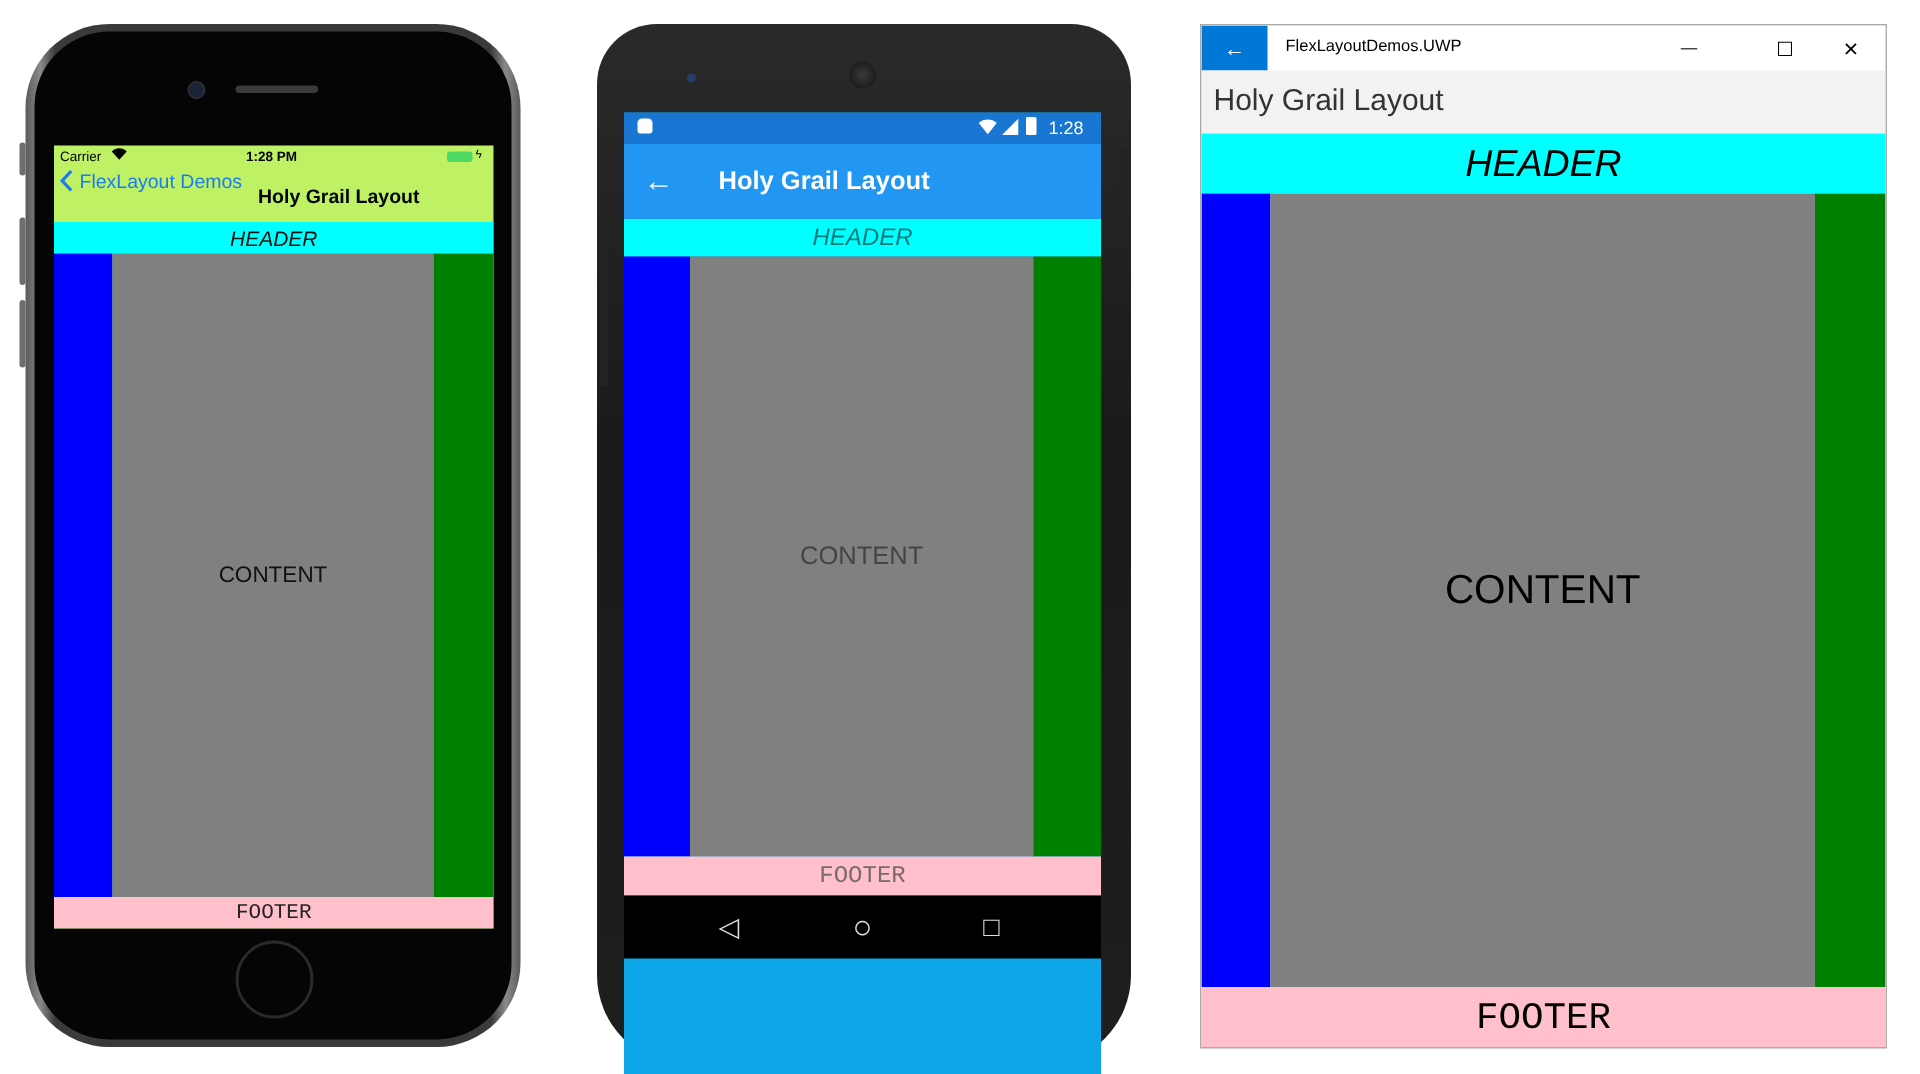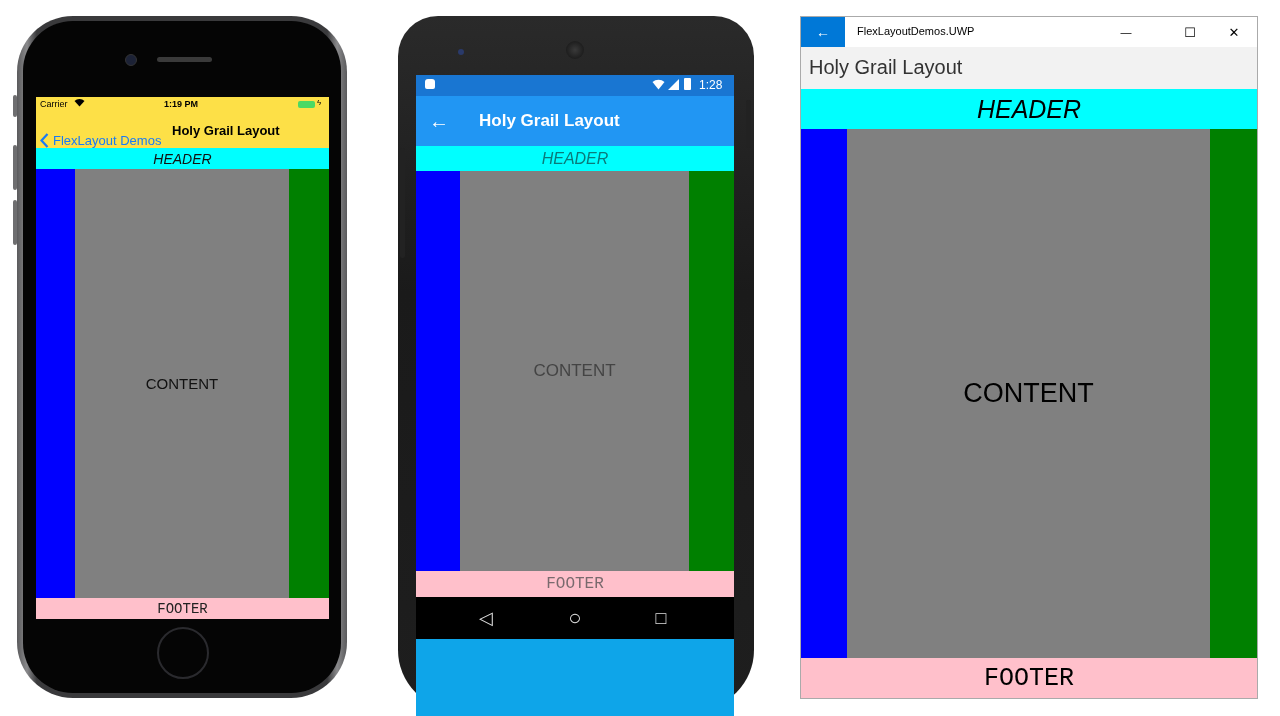--- a/index.html
+++ b/index.html
@@ -6,24 +6,24 @@
   body{width:1280px;height:716px;background:#fff;position:relative;overflow:hidden;font-family:"Liberation Sans",sans-serif;}
   .abs{position:absolute;}
   .flex-center{display:flex;align-items:center;justify-content:center;}
 
   
   .iphone{left:17px;top:16px;width:330px;height:682px;border-radius:56px;background:linear-gradient(90deg,#5a5a5c,#8a8a8c 3%,#3a3a3c 6%,#3a3a3c 94%,#8a8a8c 97%,#5a5a5c);}
   .iphone-inner{left:6px;top:5px;width:318px;height:672px;border-radius:50px;background:#050505;}
   .iphone-side{background:#6e6e70;width:4px;border-radius:2px;}
   .iphone-cam{left:108px;top:38px;width:10px;height:10px;border-radius:50%;background:#1c2236;border:1px solid #333;}
   .iphone-speaker{left:140px;top:41px;width:55px;height:5px;border-radius:3px;background:#3a3a3a;}
-  .iphone-screen{left:36px;top:97px;width:293px;height:522px;background:#fde047;overflow:hidden;}
+  .iphone-screen{left:36px;top:97px;width:293px;height:522px;background:#bef264;overflow:hidden;}
   .ios-status{left:0;top:0;width:293px;height:16px;font-size:9px;color:#000;}
   .ios-nav{left:0;top:16px;width:293px;height:35px;font-size:13px;}
-  .ios-back{left:4px;top:0;height:35px;color:#1a7bf5;display:flex;align-items:flex-end;gap:4px;}
+  .ios-back{left:4px;top:0;height:35px;color:#1a7bf5;display:flex;align-items:flex-start;gap:4px;}
   .ios-title{left:136px;top:0;height:35px;display:flex;align-items:center;font-weight:bold;color:#000;}
   .ios-home{left:142px;top:625px;width:48px;height:48px;border-radius:50%;border:2px solid #2a2a2e;}
 
   
   .android{left:398px;top:16px;width:356px;height:694px;border-radius:40px 40px 60px 60px;background:linear-gradient(180deg,#2a2a2a,#1a1a1a 40%,#1e1e1e);}
   .android-btn{background:#222;border-radius:2px;}
   .android-screen{left:416px;top:75px;width:318px;height:668px;background:#0ea5e9;overflow:hidden;}
   .and-status{left:0;top:0;width:318px;height:21px;background:#1976d2;color:#fff;font-size:12px;}
   .and-appbar{left:0;top:21px;width:318px;height:50px;background:#2196f3;color:#fff;font-size:17px;font-weight:bold;}
   .and-navbar{left:0;top:522px;width:318px;height:42px;background:#000;color:#ddd;}
@@ -53,21 +53,21 @@
 <div class="abs iphone-speaker" style="left:157px;top:57px;"></div>
 
 <div class="abs iphone-screen">
   <div class="abs ios-status">
     <span class="abs" style="left:4px;top:2px;">Carrier</span>
     <span class="abs" style="left:38px;top:1px;">
       <svg width="11" height="9" viewBox="0 0 11 9">
           <path d="M5.5 8.5 L0.5 3 A7 7 0 0 1 10.5 3 Z" fill="#000"></path>
         </svg>
     </span>
-    <span class="abs" style="left:128px;top:2px;font-weight:bold;">1:19 PM</span>
+    <span class="abs" style="left:128px;top:2px;font-weight:bold;">1:28 PM</span>
     <span class="abs" style="left:262px;top:4px;width:17px;height:7px;background:#4cd964;border-radius:2px;"></span>
     <span class="abs" style="left:281px;top:1px;font-size:8px;">ϟ</span>
   </div>
   <div class="abs ios-nav">
     <div class="abs ios-back">
       <svg width="9" height="15" viewBox="0 0 9 15">
           <path d="M7.5 1 L1.5 7.5 L7.5 14" stroke="#1a7bf5" stroke-width="2.2" fill="none"></path>
         </svg>
       <span>FlexLayout Demos</span>
     </div>

